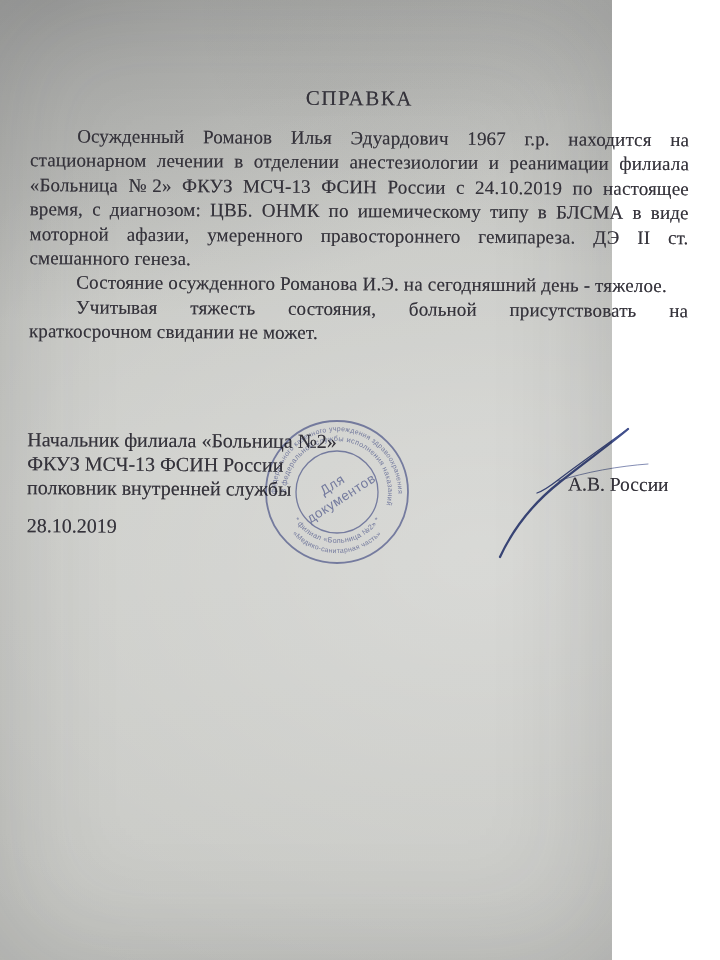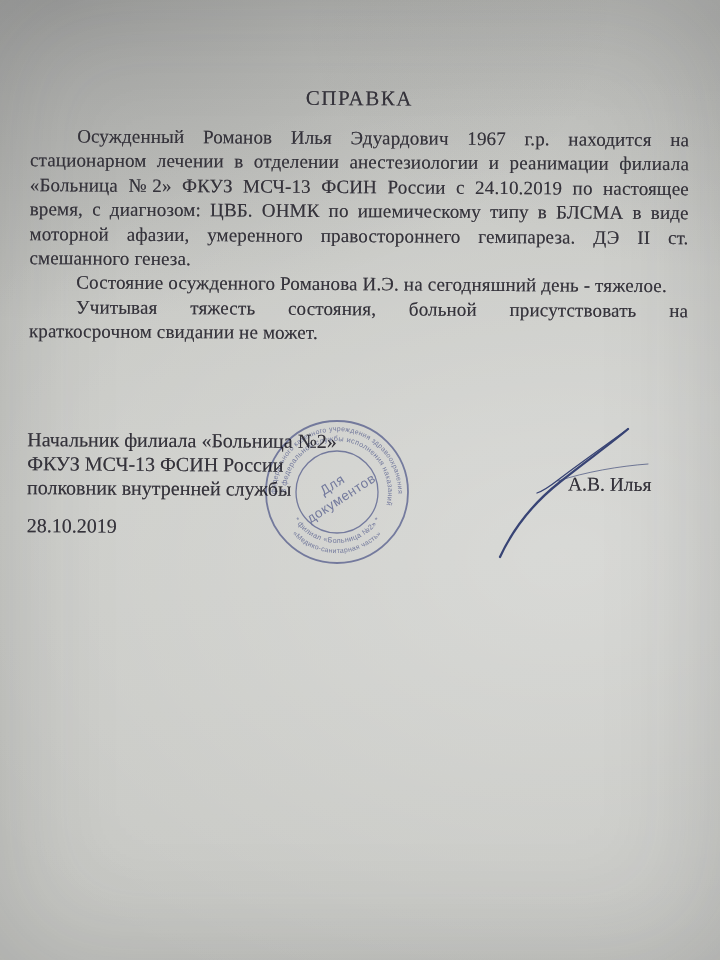--- a/index.html
+++ b/index.html
@@ -1,18 +1,18 @@
 <!DOCTYPE html>
 <html style="--ink: #35333b; --stamp-ink: #7b83b6; --sig-ink: #42508c;"><head>
 <meta charset="utf-8">
 <style>
   html,body{margin:0;padding:0;}
   body{width:720px;height:960px;overflow:hidden;position:relative;
        font-family:"Liberation Serif","DejaVu Serif",serif;}
-  .page{position:absolute;inset:0;width:720px;height:960px;
+  .page{position:absolute;inset:0;width:612px;height:960px;
     background:
       radial-gradient(1000px 700px at 78% 58%, rgba(255,255,255,.28) 0%, rgba(255,255,255,0) 70%),
       radial-gradient(900px 520px at 8% 0%, rgba(35,35,42,.20) 0%, rgba(35,35,42,0) 62%),
       radial-gradient(700px 420px at 100% 2%, rgba(35,35,42,.10) 0%, rgba(35,35,42,0) 60%),
       linear-gradient(172deg,#c1c2be 0%,#cbccc8 48%,#c6c7c3 100%);
     box-shadow:inset 0 0 120px rgba(40,40,46,.18);}
   .content{position:absolute;inset:0;color:var(--ink,#35333b);
     transform:rotate(.35deg);transform-origin:0 0;
     text-shadow:0 0 .45px rgba(45,43,52,.55);}
   .title{position:absolute;left:0;top:84px;width:720px;text-align:center;
@@ -68,21 +68,21 @@
 
     <div class="sig-block">
       <div>
           <div class="line">Начальник филиала «Больница №2»</div>
           <div class="line">ФКУЗ МСЧ-13 ФСИН России</div>
           <div class="line last">полковник внутренней службы</div>
         </div>
       <div class="date">28.10.2019</div>
     </div>
 
-    <div class="signer-name">А.В. Илья</div>
+    <div class="signer-name">А.В. России</div>
   </div>
 
   <svg class="stamp" viewBox="-85 -85 170 170" width="170" height="170" xmlns="http://www.w3.org/2000/svg">
     <defs>
       <path id="aTO" d="M -61 0 A 61 61 0 1 1 61 0 A 61 61 0 1 1 -61 0"></path>
       <path id="aTI" d="M -51 0 A 51 51 0 1 1 51 0 A 51 51 0 1 1 -51 0"></path>
       <path id="aBO" d="M -61 0 A 61 61 0 1 0 61 0 A 61 61 0 1 0 -61 0"></path>
       <path id="aBI" d="M -51 0 A 51 51 0 1 0 51 0 A 51 51 0 1 0 -51 0"></path>
     </defs>
     <circle class="sc" r="71"></circle>

